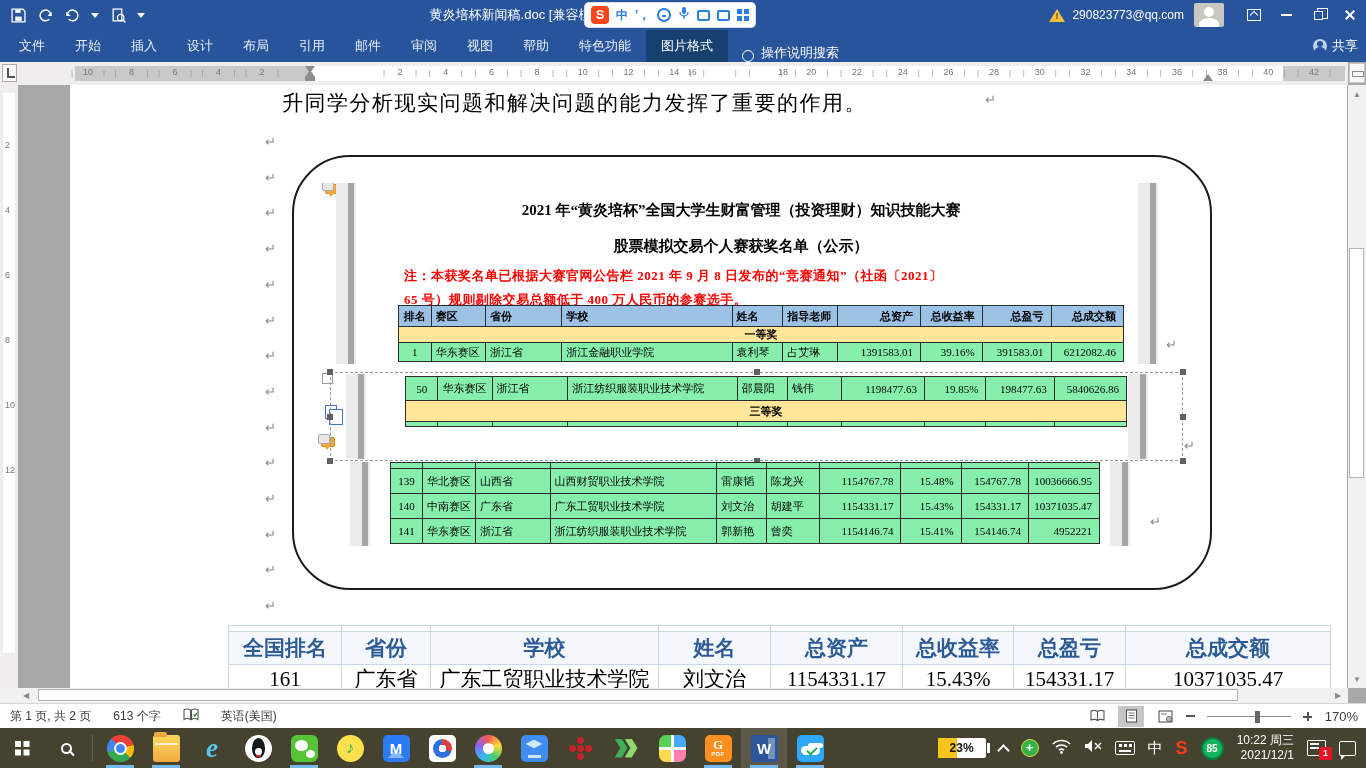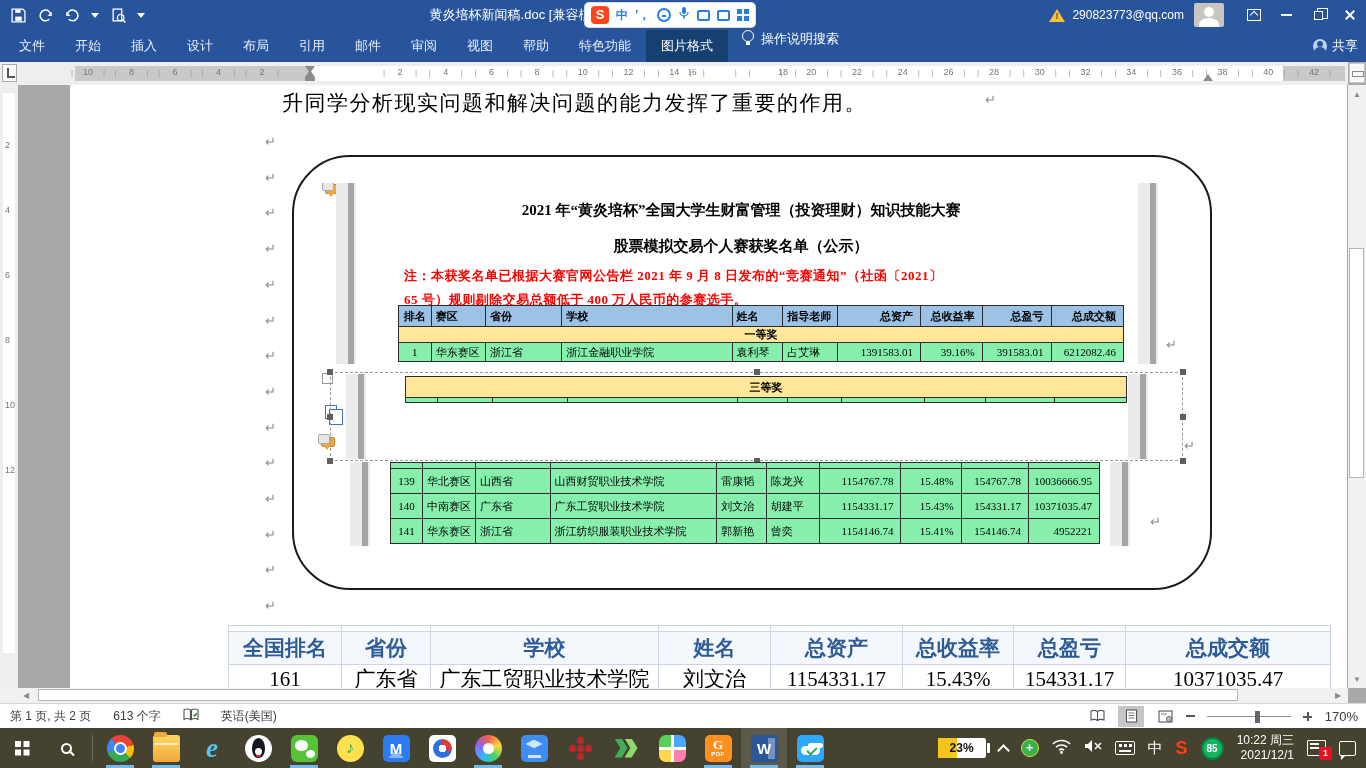--- a/index.html
+++ b/index.html
@@ -35,21 +35,21 @@
 .close-glyph::before,.close-glyph::after{content:"";position:absolute;left:5px;top:0;width:2px;height:12px;background:#fff}
 .close-glyph::before{transform:rotate(45deg)}.close-glyph::after{transform:rotate(-45deg)}
 .ribdisp{width:14px;height:12px;border:1.5px solid #fff;position:relative}
 .ribdisp::after{content:"";position:absolute;left:3px;top:2px;width:5px;height:5px;border-left:1.5px solid #fff;border-top:1.5px solid #fff;transform:rotate(45deg)}
 
 
 .tabsrow{position:absolute;left:0;top:30px;width:100%;height:32px;background:#27549b;display:flex;align-items:stretch;z-index:29}
 .tabs{display:flex;margin-left:4px}
 .rtab{padding:0 15px;line-height:32px;color:#e8eefc;font-size:13px;white-space:nowrap}
 .rtab.active{background:#16406f;color:#fff}
-.tellme{display:flex;align-items:flex-start;gap:7px;color:#fff;font-size:13px;margin-left:14px}
+.tellme{display:flex;align-items:flex-end;gap:7px;color:#fff;font-size:13px;margin-left:14px}
 .share{position:absolute;right:8px;top:0;height:32px;display:flex;align-items:center;gap:5px;color:#fff;font-size:13px}
 .share-ic{width:14px;height:14px;border-radius:50%;background:#bcd3f2;position:relative}
 .share-ic::before{content:"";position:absolute;left:4px;top:2px;width:6px;height:6px;border-radius:50%;background:#27549b}
 .share-ic::after{content:"";position:absolute;left:2px;top:8px;width:10px;height:6px;border-radius:50% 50% 0 0;background:#27549b}
 .bulb{width:12px;height:12px;border:1.5px solid #fff;border-radius:50%;position:relative}
 .bulb::after{content:"";position:absolute;left:3px;top:11px;width:4px;height:3px;background:#fff}
 
 
 .rulerbar{position:absolute;left:0;top:62px;width:1348px;height:23px;background:#efeeed;z-index:20}
 .corner{position:absolute;left:2px;top:64px;width:15px;height:18px;background:#fbfbfb;border:1px solid #ababab;z-index:21}
@@ -486,20 +486,32 @@
                 <col style="width:23.5%">
                 <col style="width:7%">
                 <col style="width:7.5%">
                 <col style="width:11.5%">
                 <col style="width:8.5%">
                 <col style="width:9.5%">
                 <col style="width:10%">
               </colgroup>
             <tbody>
                 <tr>
+                  <td class="c0">50</td>
+                  <td class="c1">华东赛区</td>
+                  <td class="c2">浙江省</td>
+                  <td class="c3">浙江纺织服装职业技术学院</td>
+                  <td class="c4">邵晨阳</td>
+                  <td class="c5">钱伟</td>
+                  <td class="c6">1198477.63</td>
+                  <td class="c7">19.85%</td>
+                  <td class="c8">198477.63</td>
+                  <td class="c9">5840626.86</td>
+                </tr>
+                <tr>
                   <td colspan="10" class="award-cell">三等奖</td>
                 </tr>
                 <tr class="partial">
                   <td class="c0"></td>
                   <td class="c1"></td>
                   <td class="c2"></td>
                   <td class="c3"></td>
                   <td class="c4"></td>
                   <td class="c5"></td>
                   <td class="c6"></td>

